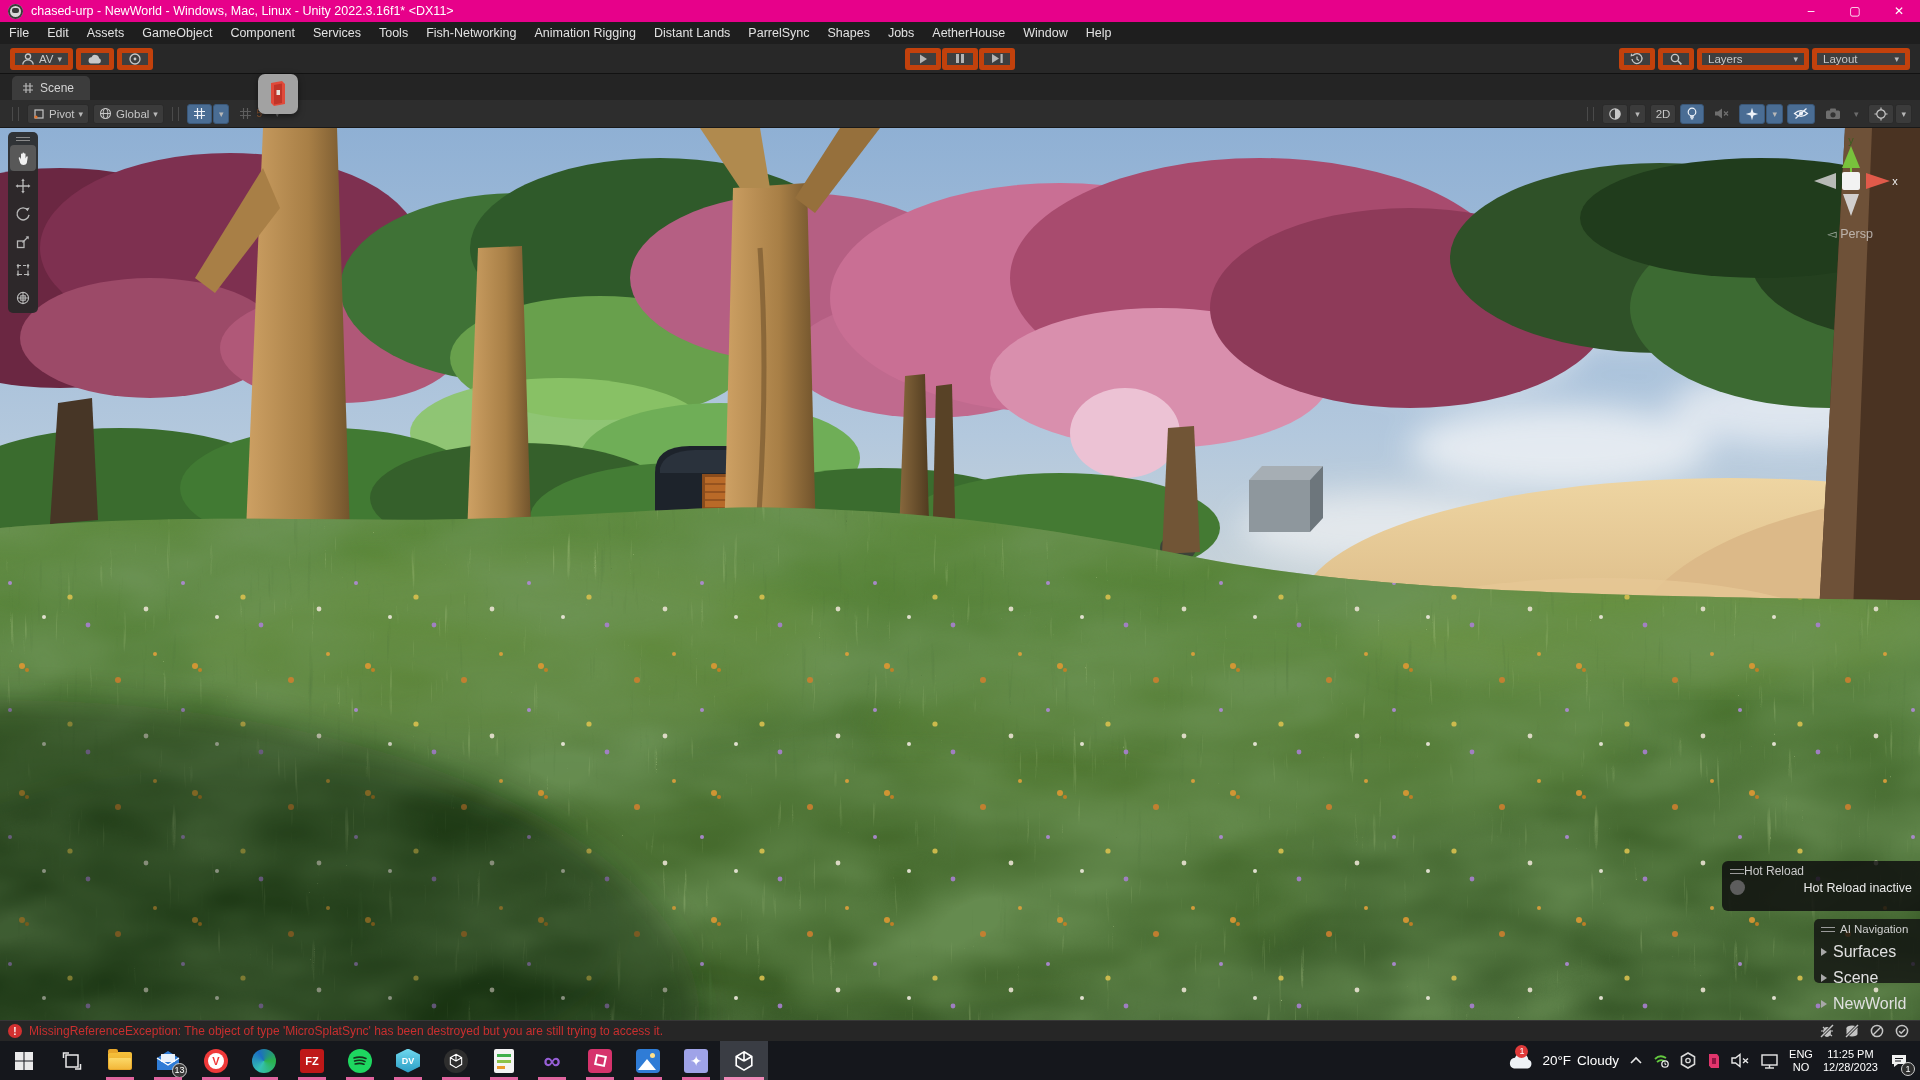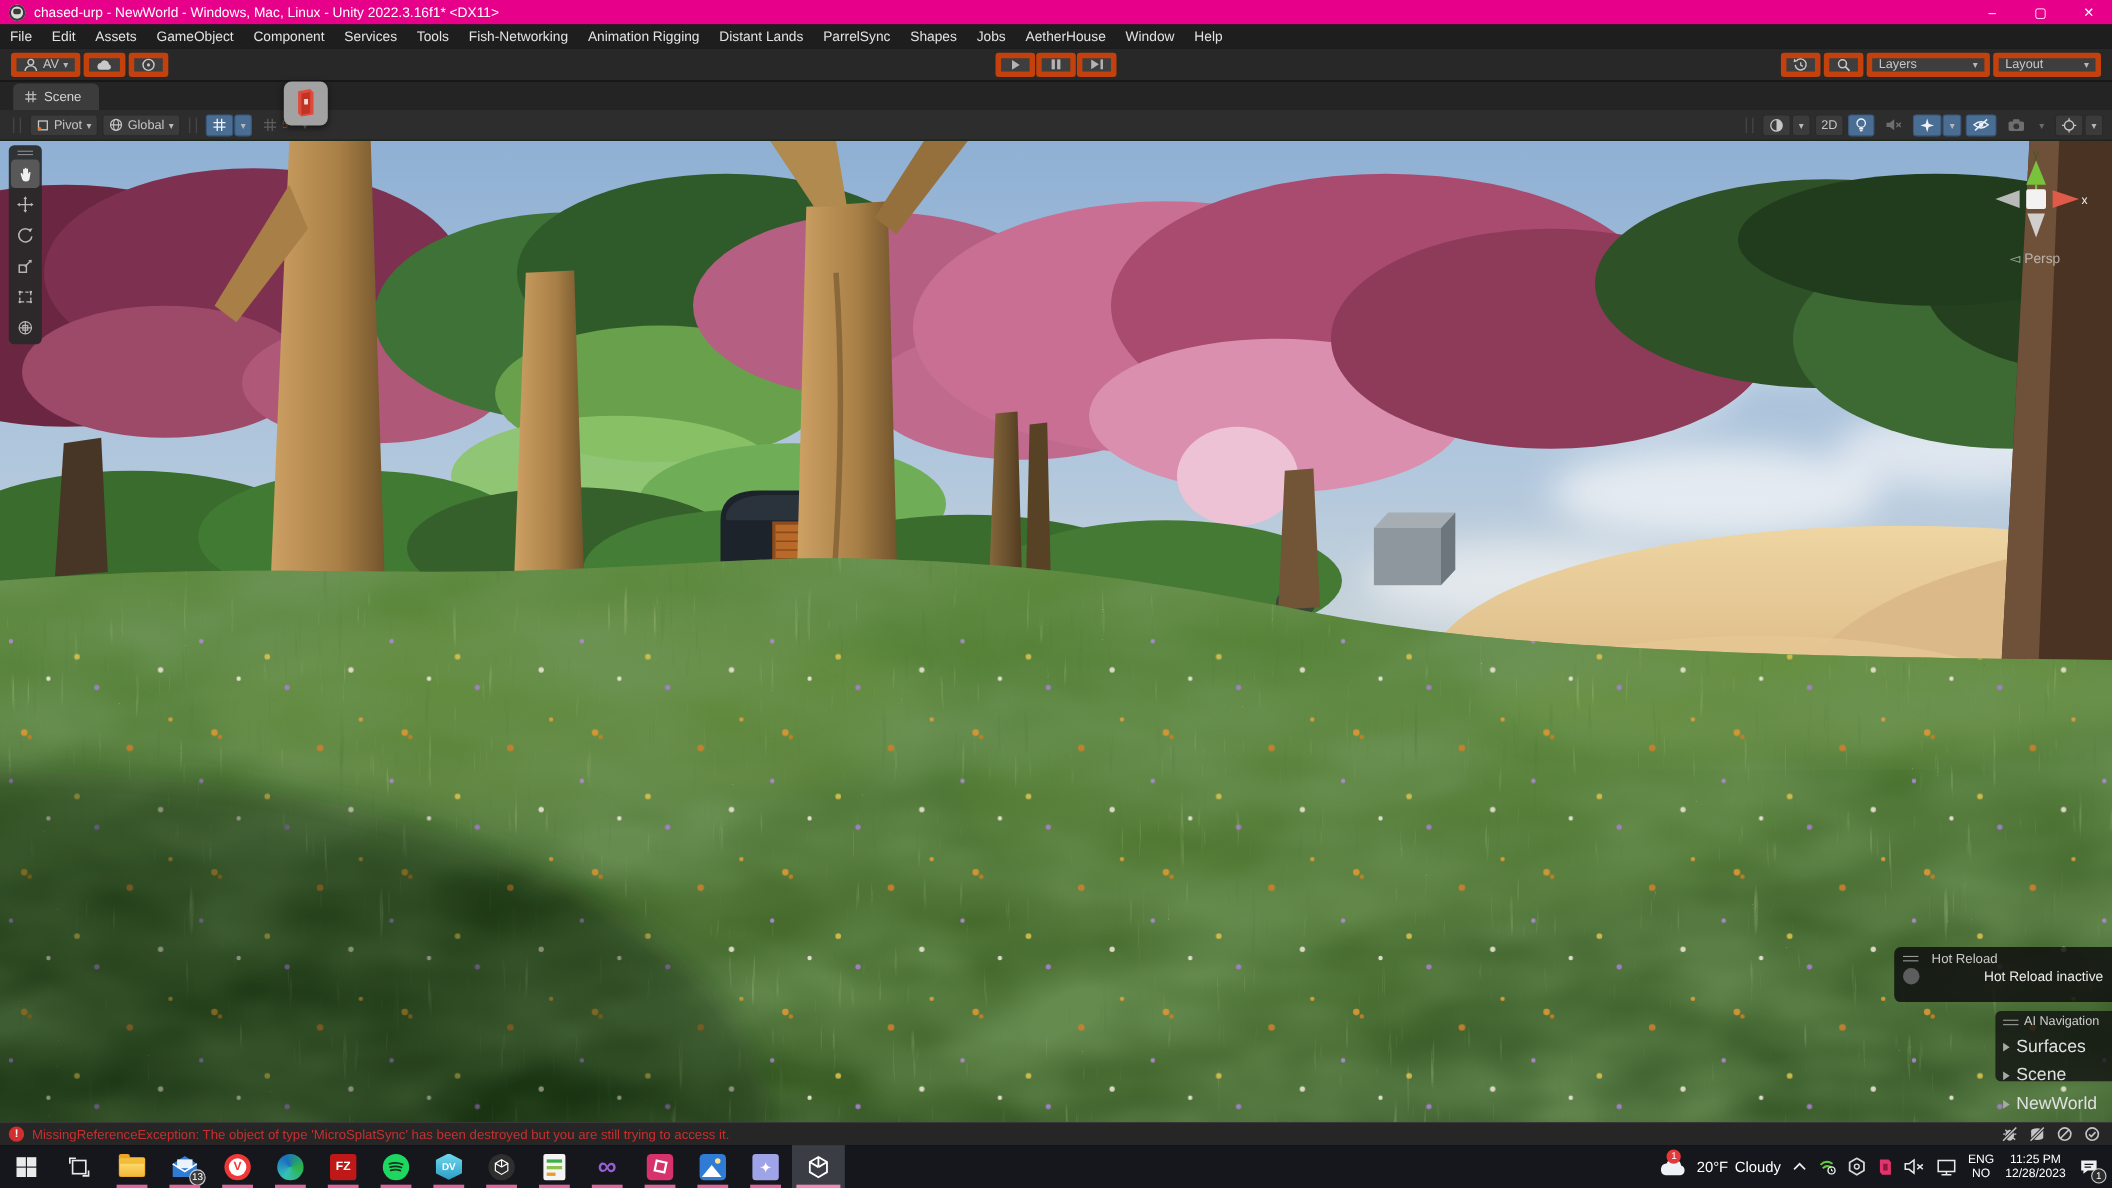--- a/index.html
+++ b/index.html
@@ -71,21 +71,21 @@
   .tool { width:26px; height:26px; border-radius:4px; display:flex; align-items:center; justify-content:center; }
   .tool.sel { background:#585858; }
 
   
   .gizmo { position:absolute; right:22px; top:6px; width:96px; text-align:center; z-index:20; }
   .persp { margin-top:2px; color:rgba(230,230,230,.65); font-size:12.5px; }
 
   
   .hotreload { position:absolute; right:0; top:733px; width:198px; height:50px;
     background:rgba(14,14,14,.84); border-radius:6px 0 0 6px; color:#d8d8d8; z-index:20; padding:3px 8px; }
-  .hr-head { display:flex; align-items:center; gap:12px; font-size:12px; color:#c9c9c9; }
+  .hr-head { display:flex; align-items:center; gap:0; font-size:12px; color:#c9c9c9; }
   .hr-row { display:flex; align-items:center; margin-top:2px; }
   .hr-dot { width:15px; height:15px; border-radius:50%; background:#5d5d5d; margin-right:auto; }
   .hr-status { font-size:12.5px; color:#ececec; }
   .handle-lines { width:14px; display:flex; flex-direction:column; gap:3px; }
   .handle-lines i { height:1px; background:#9a9a9a; display:block; }
 
   .ainav { position:absolute; right:0; top:791px; width:106px; height:64px;
     background:rgba(18,18,18,.8); border-radius:5px 0 0 5px; color:#e0e0e0; z-index:20; padding:4px 7px; }
   .ai-head { display:flex; align-items:center; gap:5px; font-size:11.5px; color:#cfcfcf; white-space:nowrap; }
   .ai-row { display:flex; align-items:center; gap:6px; font-size:16px; margin-top:8px; }

